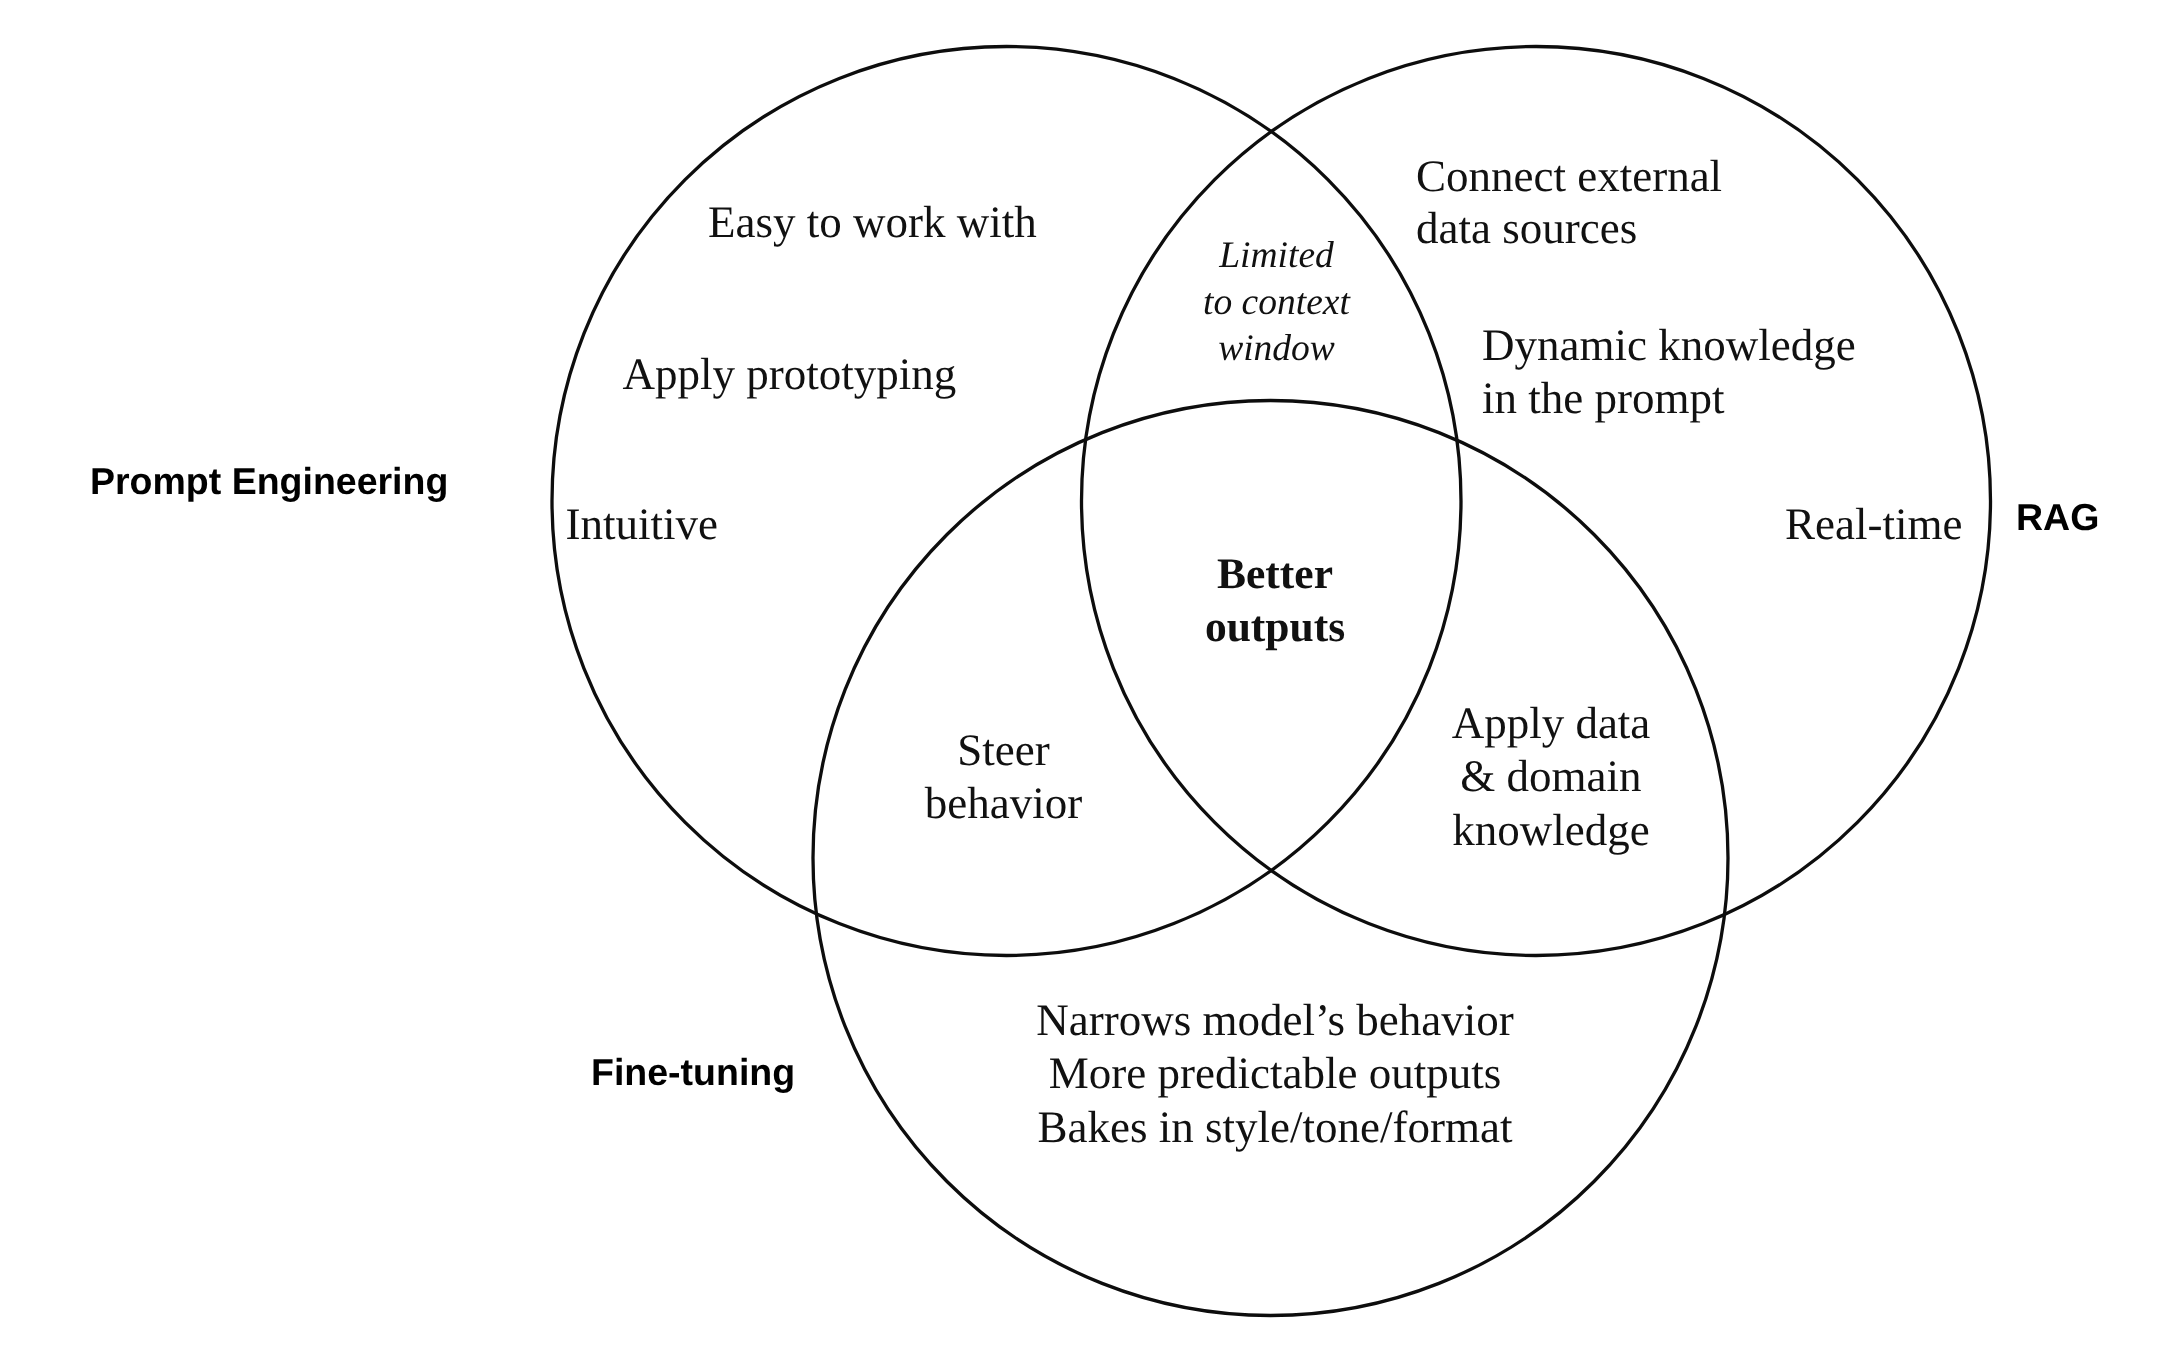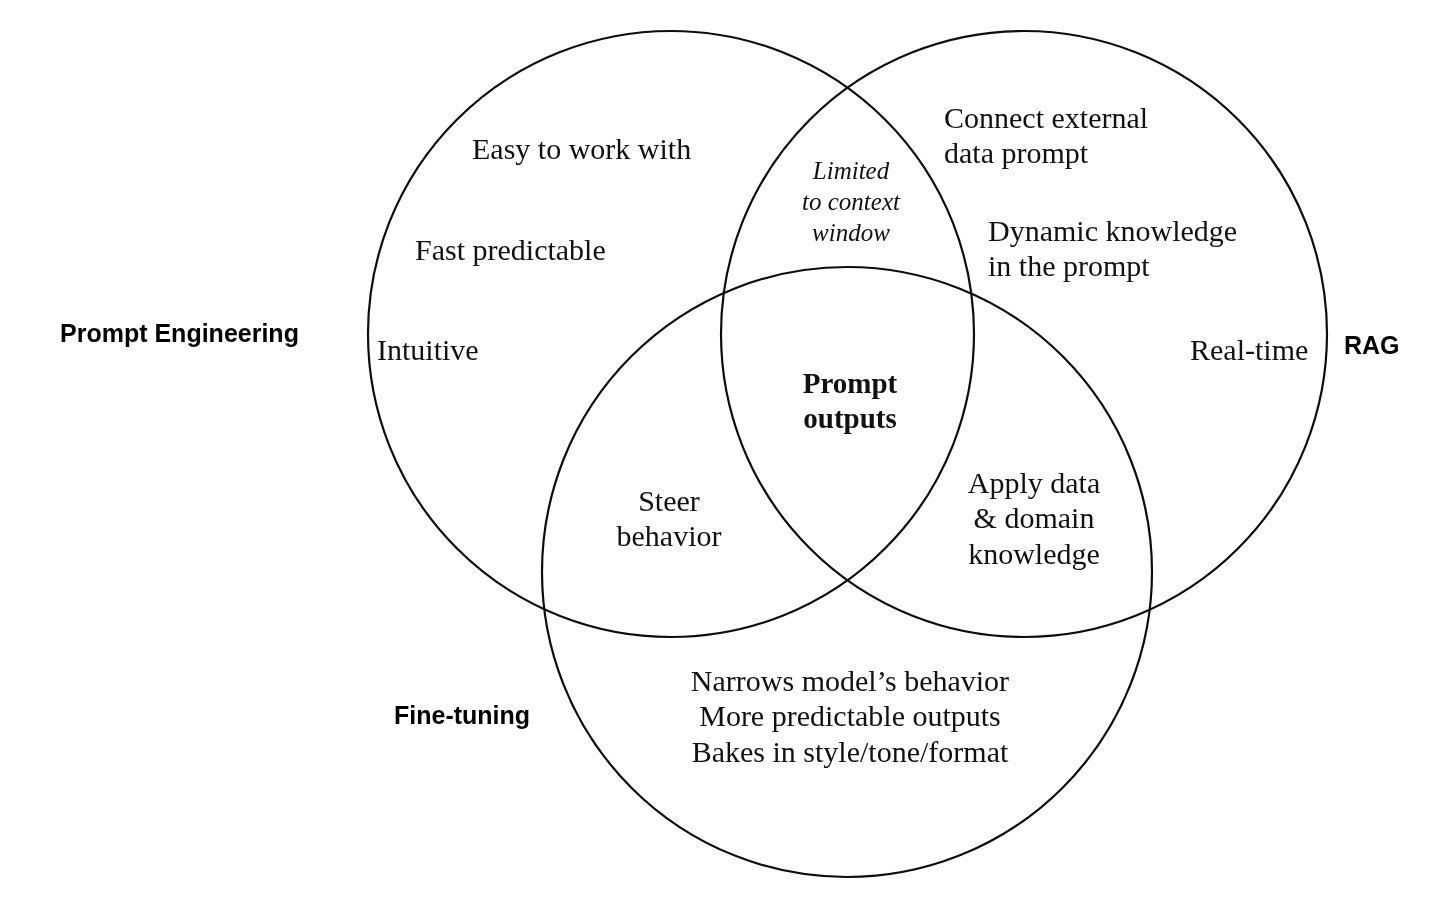--- a/index.html
+++ b/index.html
@@ -54,21 +54,21 @@
   }
   .item.center-bold {
     font-weight: bold;
     font-size: 29px;
     text-align: center;
     line-height: 1.2;
   }
   .item.ctr { text-align: center; }
 
   
-  #label-prompt   { left: 60px;   top: 318px; }
+  #label-prompt   { left: 60px;   top: 306px; }
   #label-rag      { left: 1344px; top: 306px; margin-top: 24px; }
   #label-finetune { left: 394px;  top: 700px; }
 
   
   #pe-1 { left: 472px; top: 131px; }
   #pe-2 { left: 415px; top: 232px; }
   #pe-3 { left: 377px; top: 332px; }
 
   
   #ov-top { left: 789px; top: 156px; width: 124px; }
@@ -102,37 +102,37 @@
   </svg>
 
   <div class="lbl" id="label-prompt">Prompt Engineering</div>
 
   <div class="lbl" id="label-rag">RAG</div>
 
   <div class="lbl" id="label-finetune">Fine-tuning</div>
 
   <div class="item" id="pe-1">Easy to work with</div>
 
-  <div class="item" id="pe-2">Fast predictable</div>
+  <div class="item" id="pe-2">Apply prototyping</div>
 
   <div class="item" id="pe-3">Intuitive</div>
 
   <div class="item small" id="ov-top">Limited
 to context
 window</div>
 
   <div class="item" id="rag-1">Connect external
-data prompt</div>
+data sources</div>
 
   <div class="item" id="rag-2">Dynamic knowledge
 in the prompt</div>
 
   <div class="item" id="rag-3">Real-time</div>
 
-  <div class="item center-bold" id="ov-center">Prompt
+  <div class="item center-bold" id="ov-center">Better
 outputs</div>
 
   <div class="item ctr" id="ov-left-bottom">Steer
 behavior</div>
 
   <div class="item ctr" id="ov-right-bottom">Apply data
 &amp; domain
 knowledge</div>
 
   <div class="item ctr" id="ft-1">Narrows model’s behavior

